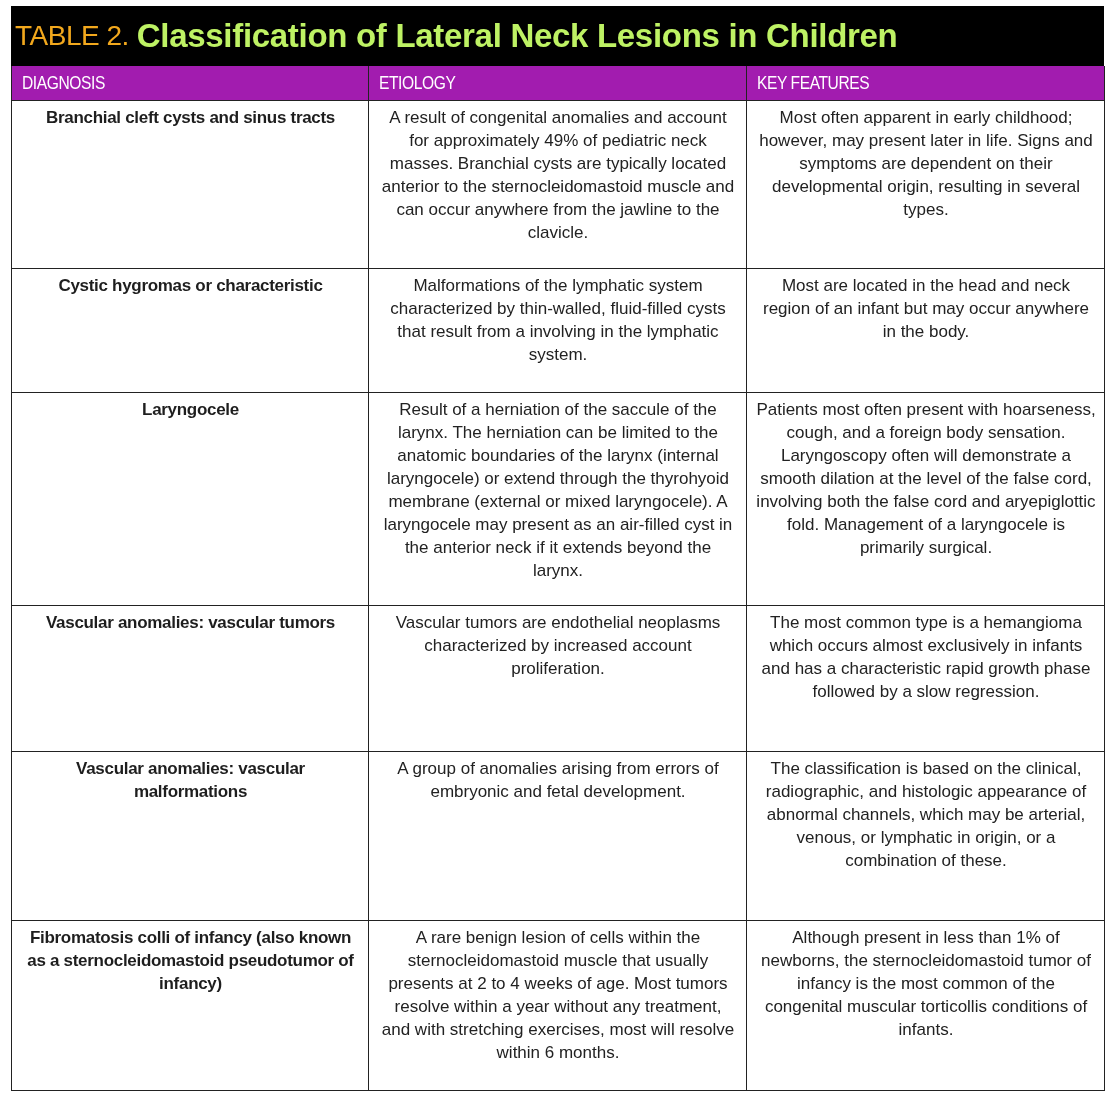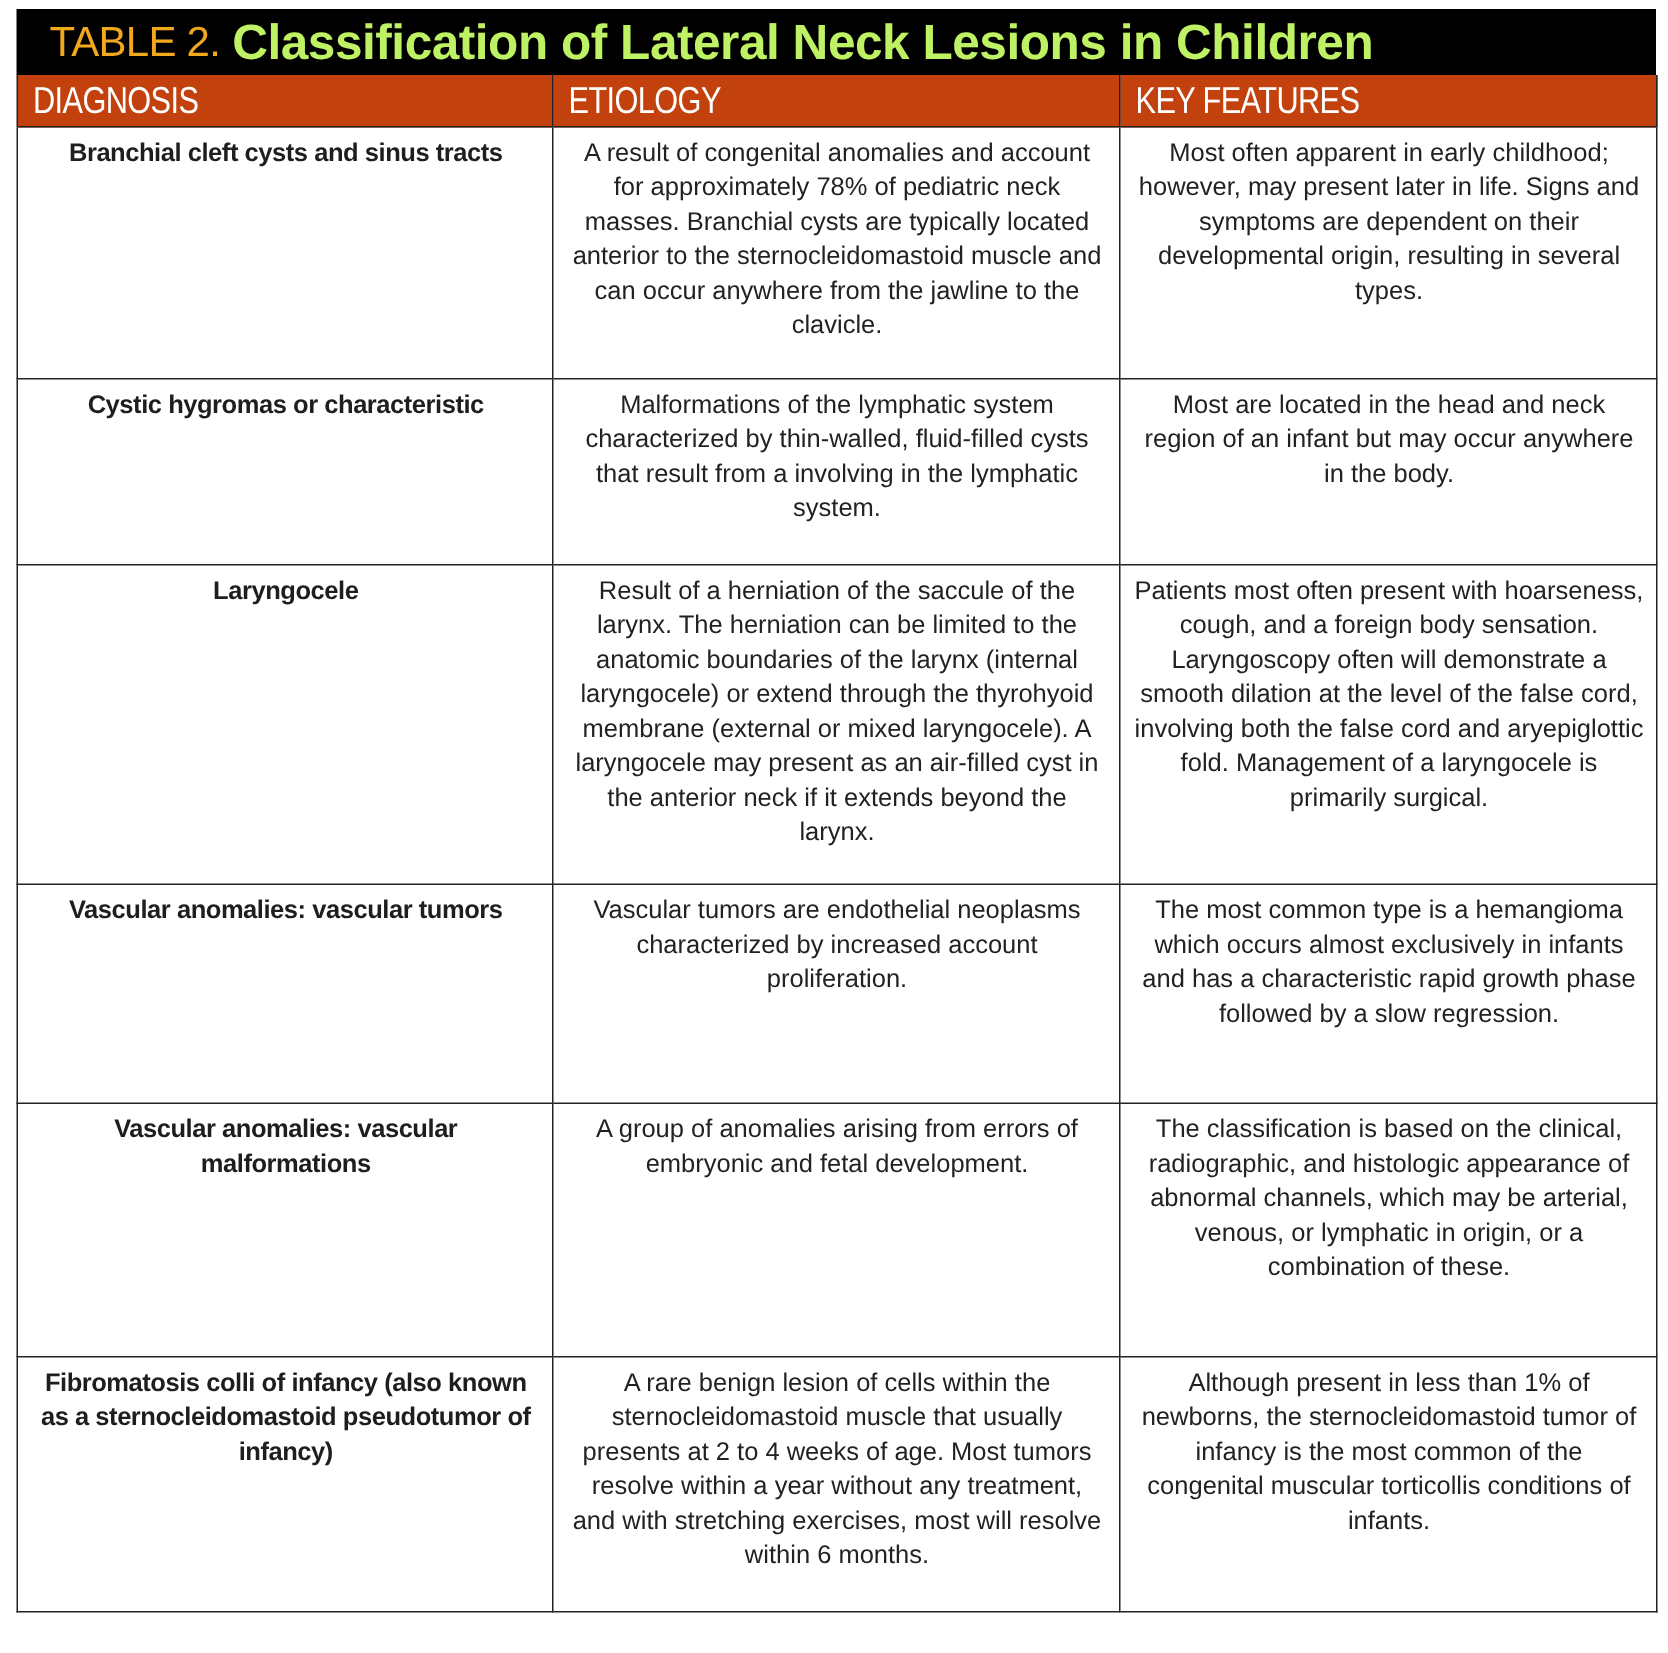--- a/index.html
+++ b/index.html
@@ -2,23 +2,23 @@
 <html><head>
 <meta charset="utf-8">
 <style>
   html, body { margin: 0; padding: 0; background: #ffffff; }
   body { width: 1112px; height: 1102px; position: relative; overflow: hidden; }
   .table-wrap {
     position: absolute; left: 11px; top: 6px; width: 1093px;
   }
   .title-bar {
     background: #000000;
-    height: 44px;
+    height: 60px;
     display: flex; align-items: center;
-    padding-left: 22px;
+    padding-left: 4px;
     box-sizing: border-box;
     white-space: nowrap;
   }
   .title-label {
     color: #f2a81d;
     font-family: "Liberation Sans", sans-serif;
     font-size: 28px;
     font-weight: normal;
     letter-spacing: -0.5px;
     margin-right: 8px;
@@ -32,25 +32,25 @@
   }
   table {
     border-collapse: collapse;
     width: 1093px;
     table-layout: fixed;
   }
   col.c1 { width: 357px; }
   col.c2 { width: 378px; }
   col.c3 { width: 358px; }
   th {
-    background: #c2410c;
+    background: #a21caf;
     color: #ffffff;
     font-family: "Liberation Sans", sans-serif;
     font-weight: normal;
-    font-size: 25px;
+    font-size: 19px;
     text-align: left;
     height: 34px;
     padding: 0 0 0 10px;
     border-left: 1.5px solid #222;
     border-right: 1.5px solid #222;
     transform-origin: left center;
     letter-spacing: -0.5px;
   }
   th span { display: inline-block; transform: scaleX(0.82); transform-origin: left center; }
   td {
@@ -88,21 +88,21 @@
     <thead>
       <tr>
         <th><span>DIAGNOSIS</span></th>
         <th><span>ETIOLOGY</span></th>
         <th><span>KEY FEATURES</span></th>
       </tr>
     </thead>
     <tbody>
       <tr class="r1">
         <td class="diag">Branchial cleft cysts and sinus tracts</td>
-        <td>A result of congenital anomalies and account for approximately 78% of pediatric neck masses. Branchial cysts are typically located anterior to the sternocleidomastoid muscle and can occur anywhere from the jawline to the clavicle.</td>
+        <td>A result of congenital anomalies and account for approximately 49% of pediatric neck masses. Branchial cysts are typically located anterior to the sternocleidomastoid muscle and can occur anywhere from the jawline to the clavicle.</td>
         <td>Most often apparent in early childhood; however, may present later in life. Signs and symptoms are dependent on their developmental origin, resulting in several types.</td>
       </tr>
       <tr class="r2">
         <td class="diag">Cystic hygromas or characteristic</td>
         <td>Malformations of the lymphatic system characterized by thin-walled, fluid-filled cysts that result from a involving in the lymphatic system.</td>
         <td>Most are located in the head and neck region of an infant but may occur anywhere in the body.</td>
       </tr>
       <tr class="r3">
         <td class="diag">Laryngocele</td>
         <td>Result of a herniation of the saccule of the larynx. The herniation can be limited to the anatomic boundaries of the larynx (internal laryngocele) or extend through the thyrohyoid membrane (external or mixed laryngocele). A laryngocele may present as an air-filled cyst in the anterior neck if it extends beyond the larynx.</td>

